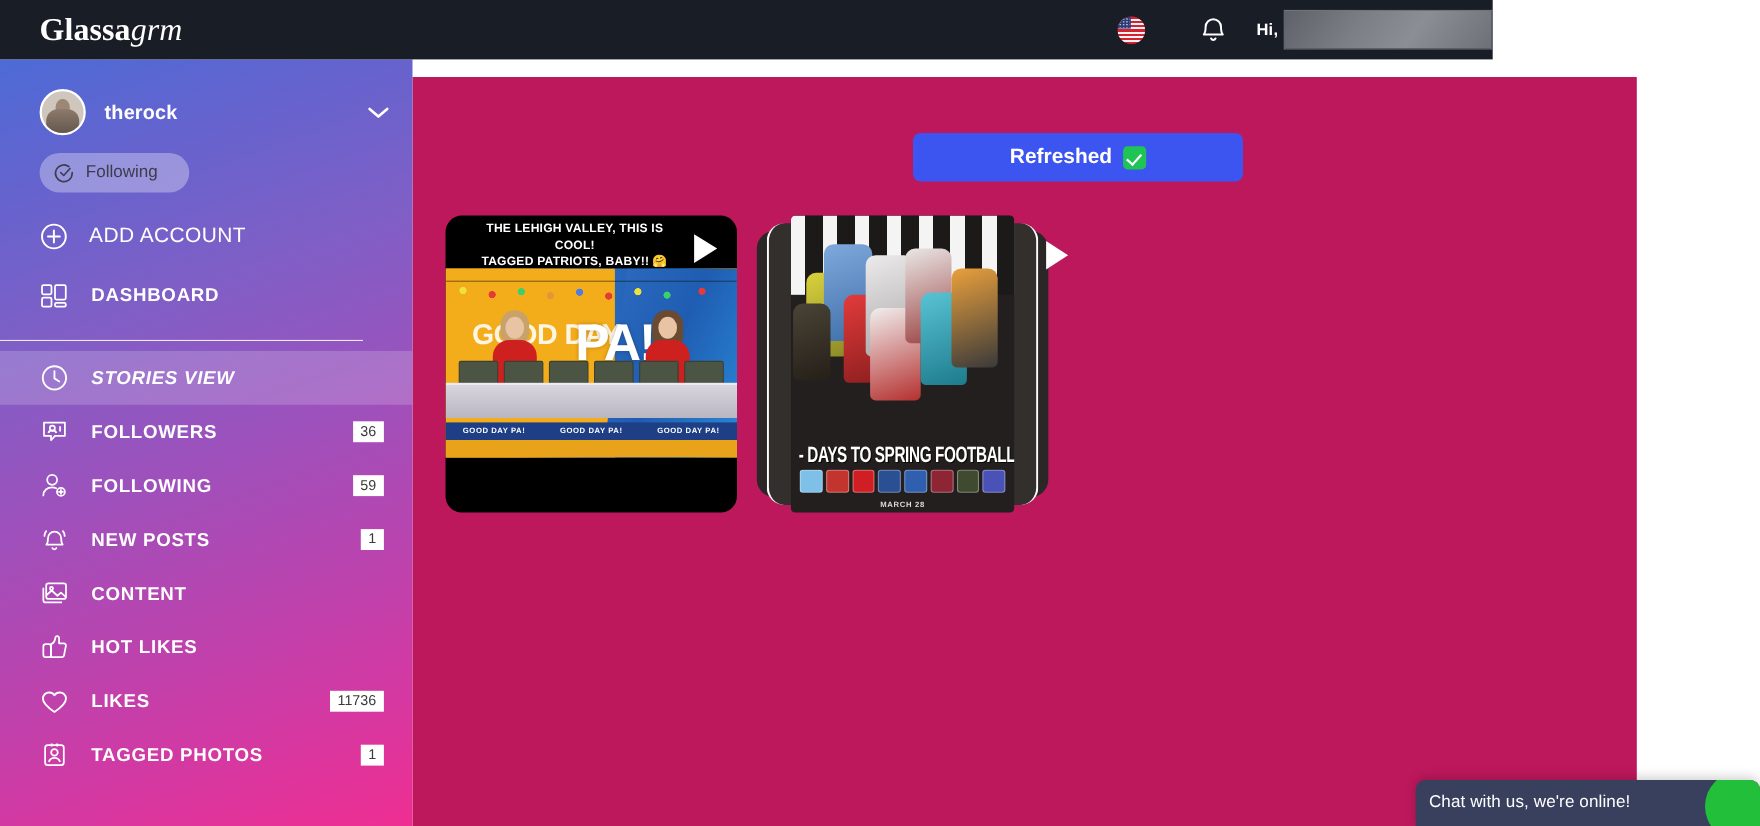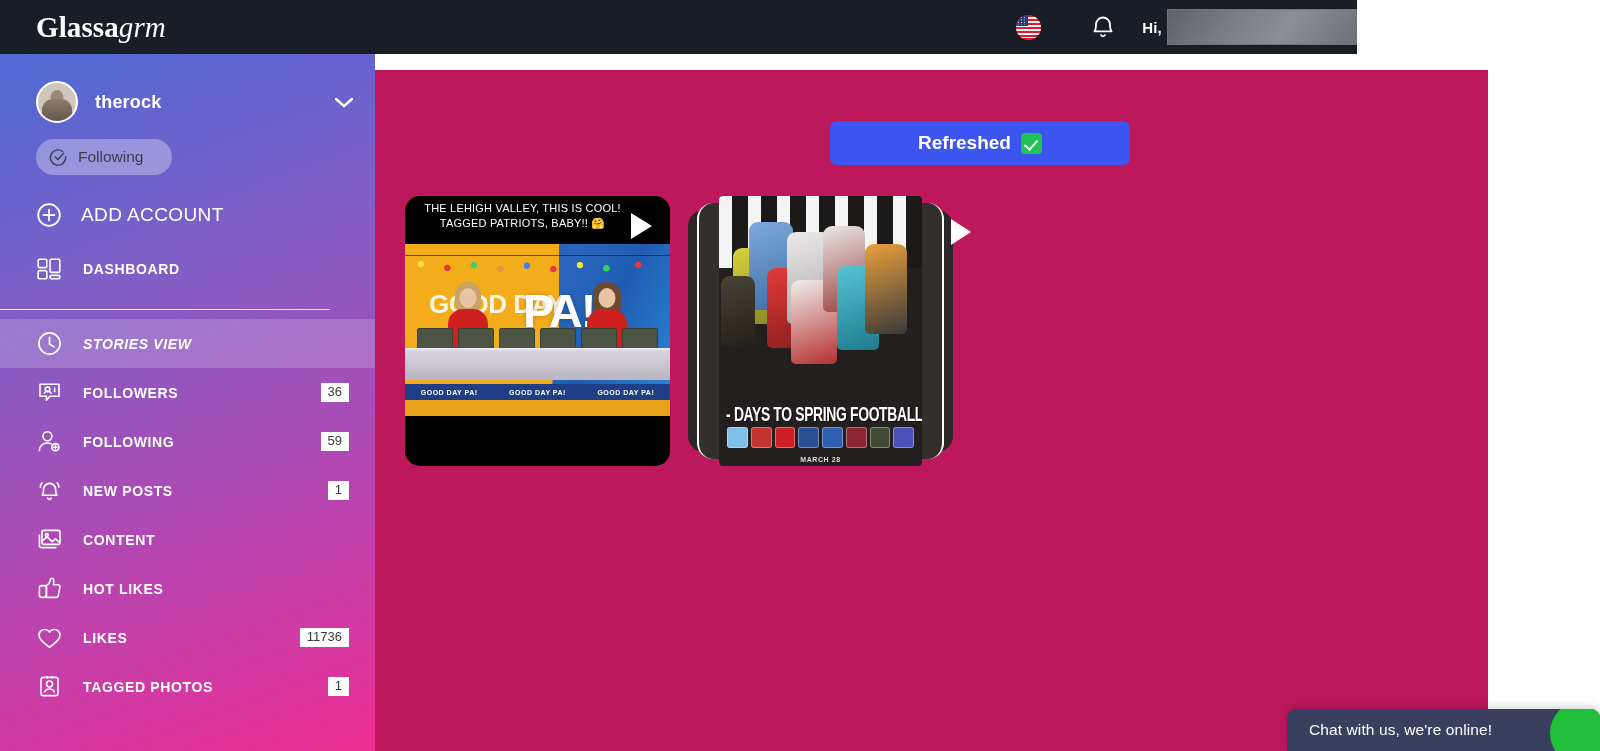--- a/index.html
+++ b/index.html
@@ -143,21 +143,21 @@
     display: flex; align-items: center;
     height: 49px; padding-left: 36px; padding-right: 26px;
     color: #ffffff;
   }
   .nav-item .icn {
     width: 26px; display: flex; align-items: center; justify-content: center;
     flex: none;
   }
   .nav-item .lbl {
     margin-left: 21px;
-    font-size: 14px; font-weight: 700;
+    font-size: 17px; font-weight: 700;
     letter-spacing: .65px;
     white-space: nowrap;
   }
   .nav-item.active { background: rgba(255,255,255,.18); }
   .nav-item.active .lbl { font-style: italic; }
   .nav-item .badge {
     margin-left: auto;
     background: #ffffff; color: #3a3a3a;
     font-size: 13px; font-weight: 400;
     padding: 2px 7px 3px; line-height: 1.15;
@@ -205,21 +205,21 @@
 
   
   .story {
     position: relative; width: 265px; height: 270px;
     border-radius: 15px; background: #000000;
     overflow: hidden; cursor: pointer; flex: none;
   }
   .story .caption {
     position: absolute; left: 0; right: 0; top: 5px;
     text-align: center; color: #ffffff;
-    font-size: 11px; font-weight: 400; line-height: 1.35;
+    font-size: 11px; font-weight: 700; line-height: 1.35;
     letter-spacing: .2px; padding: 0 48px 0 18px;
     z-index: 5;
   }
   .story .play {
     position: absolute; right: 18px; top: 17px;
     width: 0; height: 0; z-index: 6;
     border-left: 21px solid #ffffff;
     border-top: 13px solid transparent;
     border-bottom: 13px solid transparent;
   }
@@ -380,21 +380,21 @@
   .chat-widget {
     position: absolute; right: 0; bottom: 0;
     width: 313px; height: 42px;
     background: #39405e;
     border-radius: 9px 9px 0 0;
     display: flex; align-items: center;
     box-shadow: 0 -2px 10px rgba(0,0,0,.18);
     cursor: pointer; z-index: 60; overflow: hidden;
   }
   .chat-widget .txt {
-    margin-left: 22px; color: #ffffff;
+    margin-left: 12px; color: #ffffff;
     font-size: 15.5px; font-weight: 400; letter-spacing: .1px;
   }
   .chat-widget .green {
     position: absolute; right: -14px; bottom: -14px;
     width: 64px; height: 64px; border-radius: 50%;
     background: #22c03a;
   }
 </style>
 </head>
 <body>

